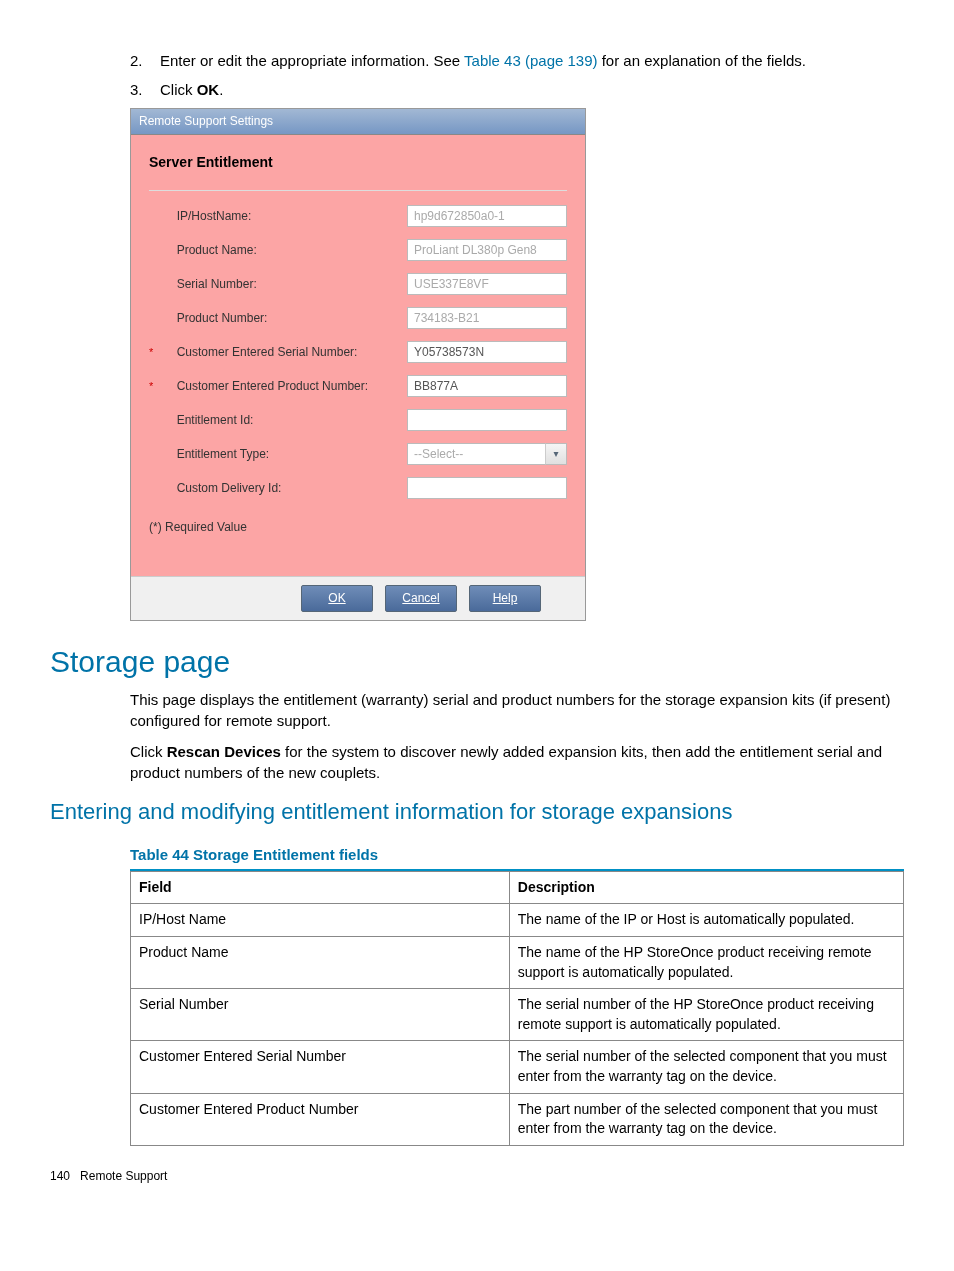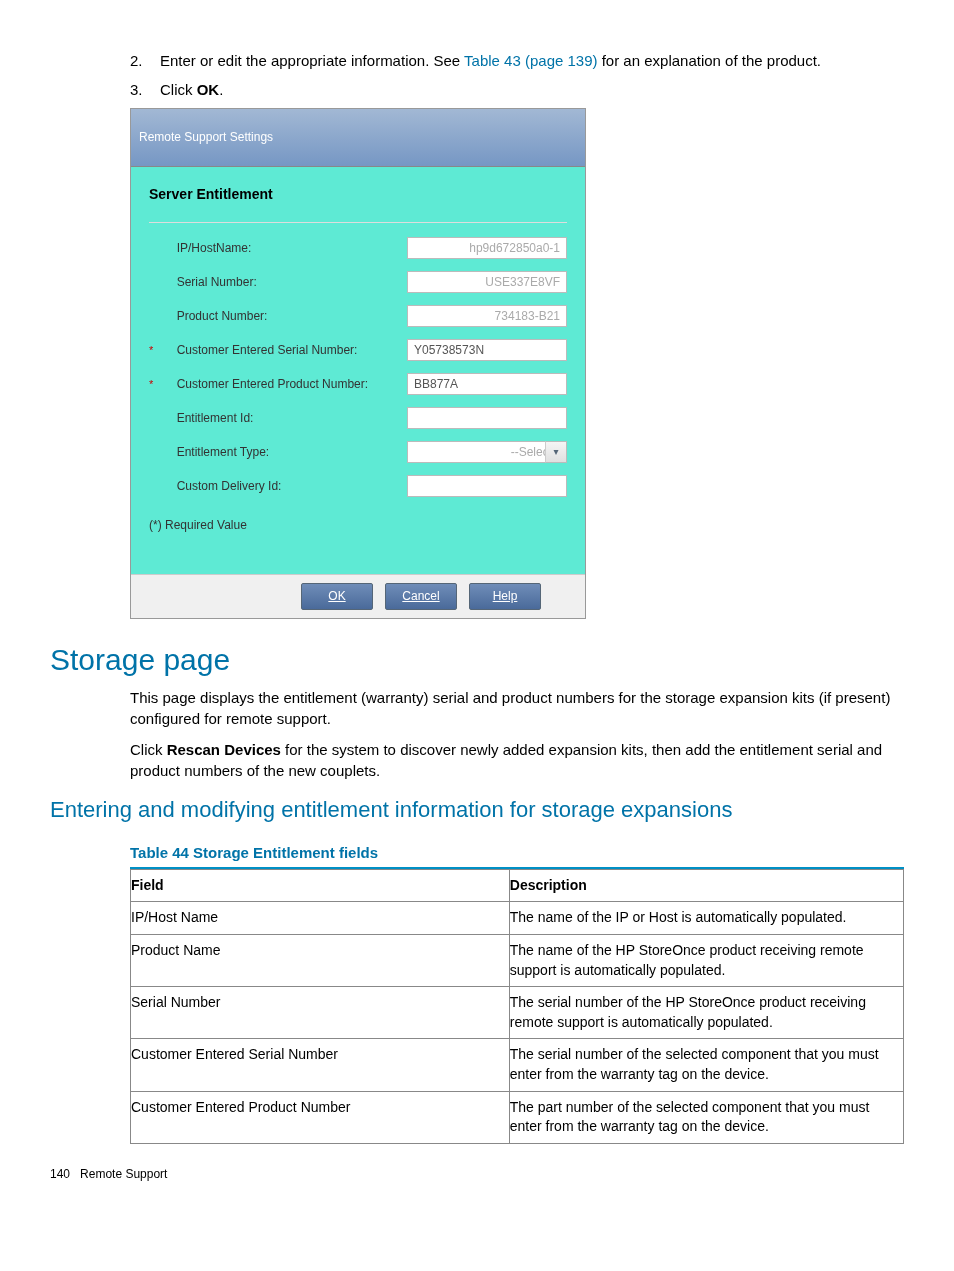--- a/index.html
+++ b/index.html
@@ -20,38 +20,38 @@
   .bold { font-weight: bold; }
   .dialog {
     width: 456px;
     border: 1px solid #999;
     margin: 8px 0 20px 0;
   }
   .dialog-titlebar {
     background: linear-gradient(#a2b8d4, #7697c4);
     color: #fff;
     font-size: 12px;
-    padding: 20px 8px;
+    padding: 4px 8px;
     border-bottom: 1px solid #888;
   }
-  .dialog-body { padding: 18px 18px 10px 18px; background: #5eead4; }
+  .dialog-body { padding: 18px 18px 10px 18px; background: #fca5a5; }
   .panel-title { font-weight: bold; font-size: 14px; margin-bottom: 18px; }
   .hr { border: none; border-top: 1px solid #ddd; margin-bottom: 14px; }
   .field-row { display: flex; align-items: center; margin-bottom: 12px; font-size: 12px; color: #333; gap: 16px; }
   .field-required { width: 12px; color: #c00; text-align: left; font-size: 11px; }
   .field-label { width: 220px; }
   .field-input {
     border: 1px solid #bbb;
     height: 22px;
     width: 160px;
     padding: 2px 6px;
     font-size: 12px;
     color: #555;
   }
-  .field-input.disabled { color: #aaa; background: #fff; text-align: right; }
+  .field-input.disabled { color: #aaa; background: #fff; }
   .field-select-wrap { position: relative; width: 160px; }
   .field-select-wrap .arrow {
     position: absolute; right: 0; top: 0; width: 22px; height: 22px;
     background: linear-gradient(#f5f5f5, #e0e0e0);
     border: 1px solid #bbb; border-left: 1px solid #ccc;
     display: flex; align-items: center; justify-content: center;
     font-size: 10px; color: #567;
   }
   .required-note { font-size: 12px; color: #333; margin-top: 20px; }
   .dialog-footer {
@@ -90,37 +90,37 @@
   .table-caption {
     color: #0073a8;
     font-weight: bold;
     font-size: 15px;
     margin: 16px 0 4px 0;
   }
   .rule { border: none; border-top: 2px solid #0090c5; margin-bottom: 0; }
   table.data { width: 100%; border-collapse: collapse; font-size: 14px; }
   table.data th, table.data td {
     border: 1px solid #888;
-    padding: 6px 0;
+    padding: 6px 8px;
     text-align: left;
     vertical-align: top;
   }
   table.data th { font-weight: bold; }
   .footer { margin-top: 22px; font-size: 12px; }
   .para { margin-bottom: 10px; }
 </style>
 </head>
 <body>
 
 <div class="content-col">
   <ol class="steps">
     <li>
       <span class="num">2.</span>
       <span>
-        <span>Enter or edit the appropriate information. See </span><span class="link">Table 43 (page 139)</span><span> for an explanation of the product.</span>
+        <span>Enter or edit the appropriate information. See </span><span class="link">Table 43 (page 139)</span><span> for an explanation of the fields.</span>
       </span>
     </li>
     <li>
       <span class="num">3.</span>
       <span>
         <span>Click </span><span class="bold">OK</span><span>.</span>
       </span>
     </li>
   </ol>
 
@@ -129,20 +129,25 @@
     <div class="dialog-body">
       <div class="panel-title">Server Entitlement</div>
       <hr class="hr">
       <div class="field-row">
         <span class="field-required"></span>
         <span class="field-label">IP/HostName:</span>
         <input class="field-input disabled" disabled="" value="hp9d672850a0-1" style="">
       </div>
       <div class="field-row">
         <span class="field-required"></span>
+        <span class="field-label">Product Name:</span>
+        <input class="field-input disabled" disabled="" value="ProLiant DL380p Gen8" style="">
+      </div>
+      <div class="field-row">
+        <span class="field-required"></span>
         <span class="field-label">Serial Number:</span>
         <input class="field-input disabled" disabled="" value="USE337E8VF" style="">
       </div>
       <div class="field-row">
         <span class="field-required"></span>
         <span class="field-label">Product Number:</span>
         <input class="field-input disabled" disabled="" value="734183-B21" style="">
       </div>
       <div class="field-row">
         <span class="field-required">*</span>

